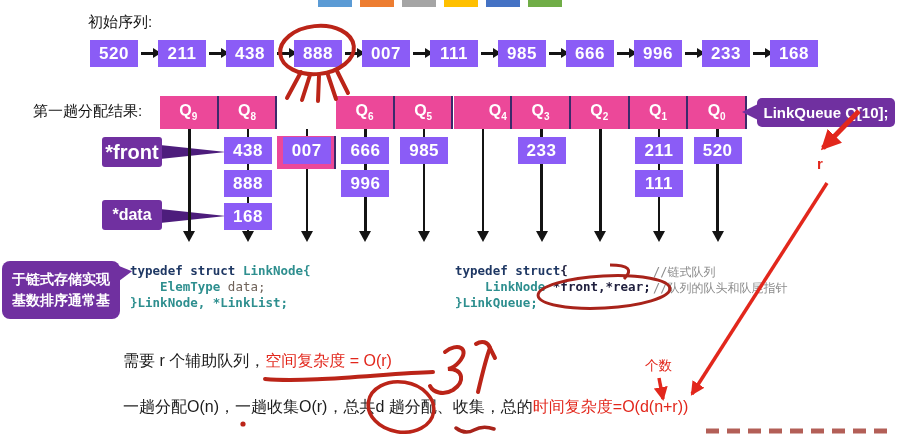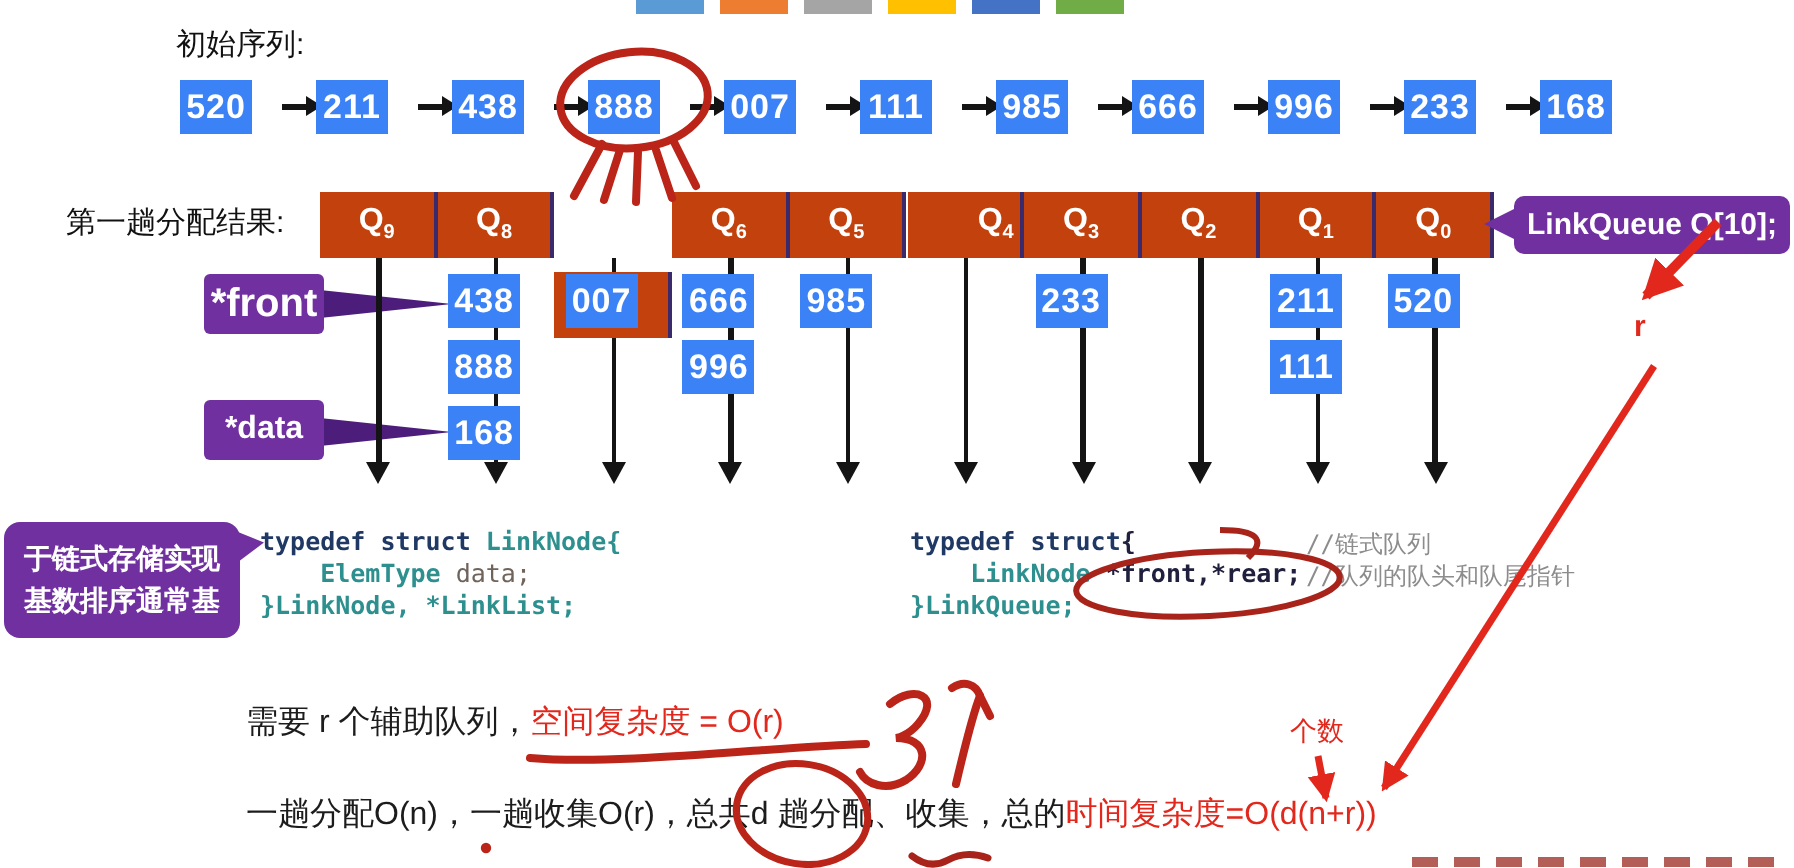--- a/index.html
+++ b/index.html
@@ -1,24 +1,24 @@
 <!DOCTYPE html>
 <html><head>
 <meta charset="utf-8">
 <style>
   html,body{margin:0;padding:0;background:#ddd}
   #screen{position:relative;width:897px;height:434px;background:#fff;overflow:hidden;
           font-family:"Liberation Sans",sans-serif}
   .strip{position:absolute;top:0;width:34px;height:7px}
-  .nbox{position:absolute;width:36px;height:27px;background:#3b82f6;color:#fff;font-weight:bold;
+  .nbox{position:absolute;width:48px;height:27px;background:#8b5cf6;color:#fff;font-weight:bold;
         font-size:17px;display:flex;align-items:center;justify-content:center;z-index:5;letter-spacing:.5px}
   .harrow{position:absolute;width:13px;height:2.5px;background:#141414;z-index:4}
   .harrow::after{content:"";position:absolute;right:-7px;top:-4px;border-left:8px solid #141414;
         border-top:5.5px solid transparent;border-bottom:5.5px solid transparent}
-  .qcell{position:absolute;top:96px;height:33px;background:#c2410c;border-right:2px solid #3b2a6b;
+  .qcell{position:absolute;top:96px;height:33px;background:#ec4899;border-right:2px solid #3b2a6b;
         box-sizing:border-box;display:flex;align-items:center;justify-content:center;z-index:4;color:#fff}
   .qlab{font-weight:bold;font-size:16px}
   .qlab sub{font-size:10px}
   .vline{position:absolute;top:129px;height:103px;width:2.5px;background:#141414;z-index:3}
   .vhead{position:absolute;top:231px;width:0;height:0;border-left:6px solid transparent;
         border-right:6px solid transparent;border-top:11px solid #141414;z-index:3}
   .pbox{position:absolute;background:#7030a0;color:#fff;font-weight:bold;display:flex;
         align-items:center;justify-content:center;z-index:6;border-radius:3px}
   #front-box{left:102px;top:137px;width:60px;height:30px;font-size:20px}
   #rear-box{left:102px;top:200px;width:60px;height:30px;font-size:16px}

